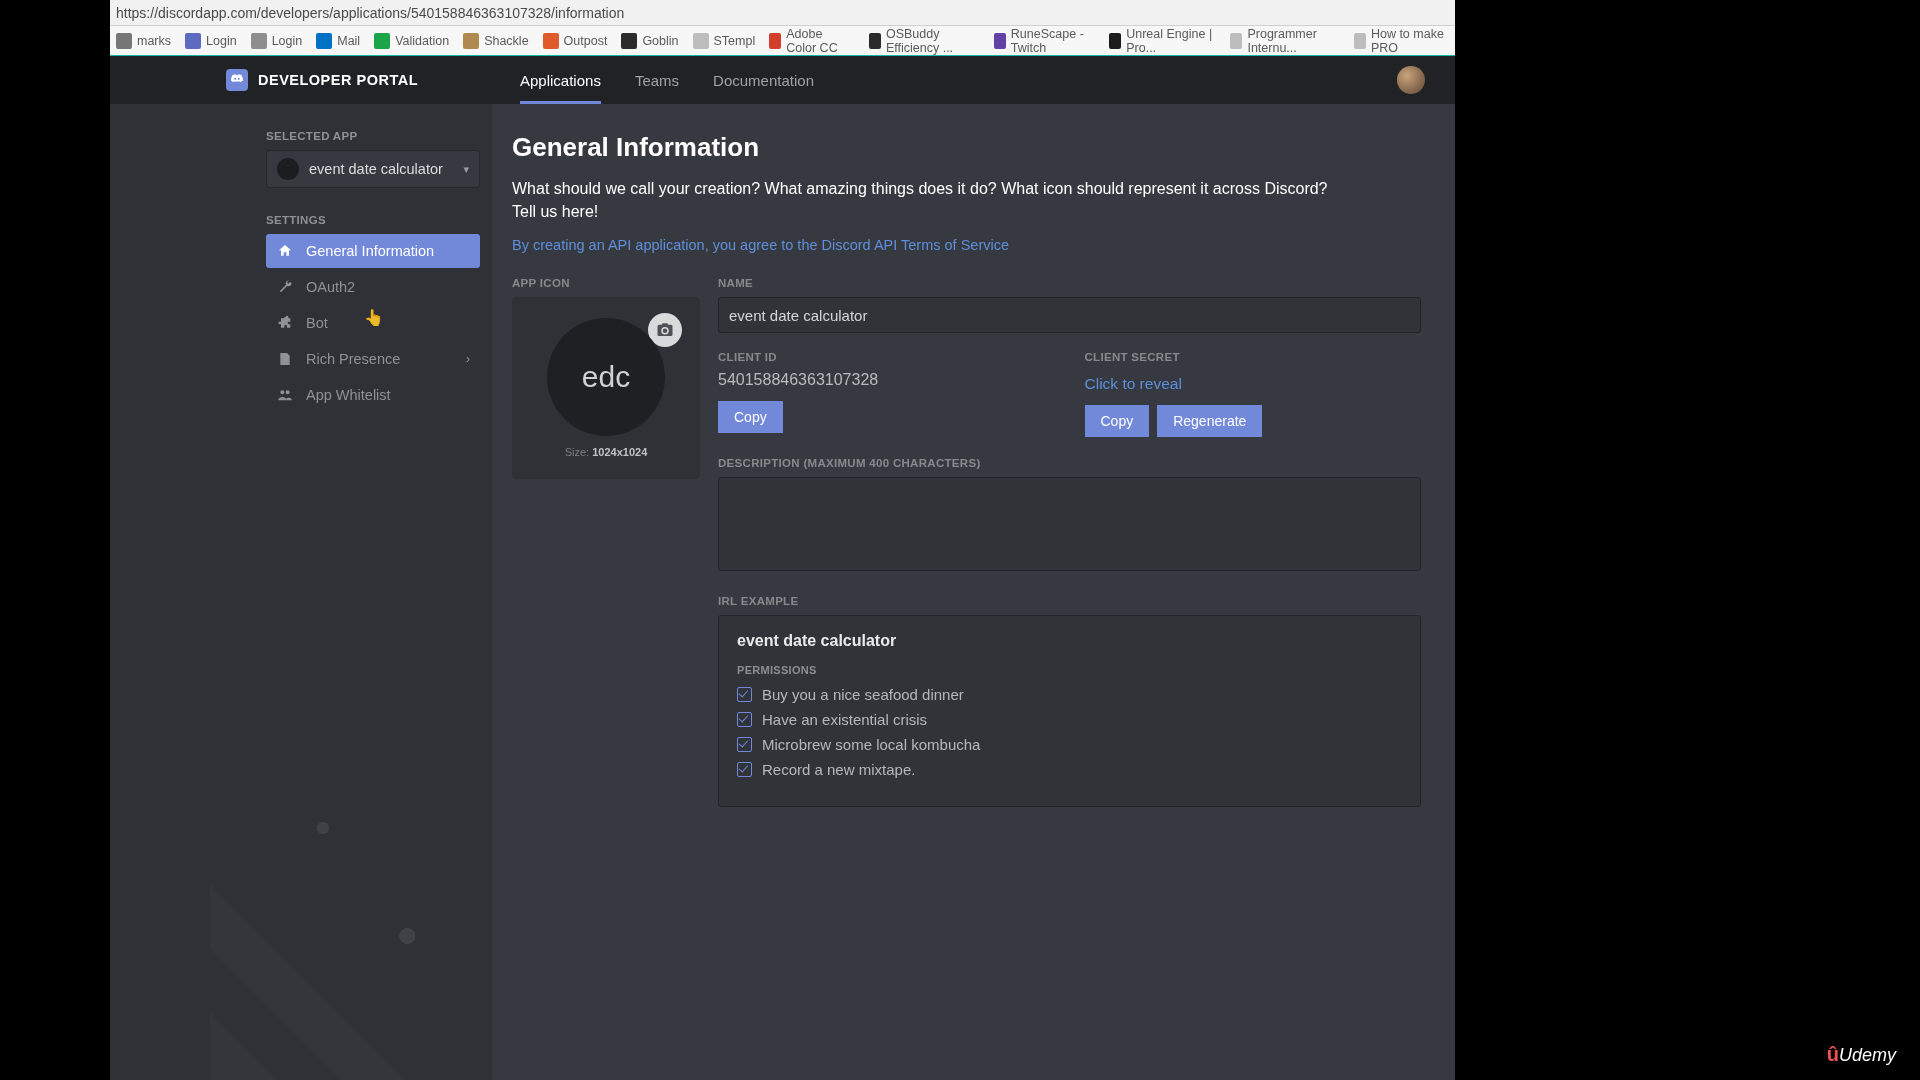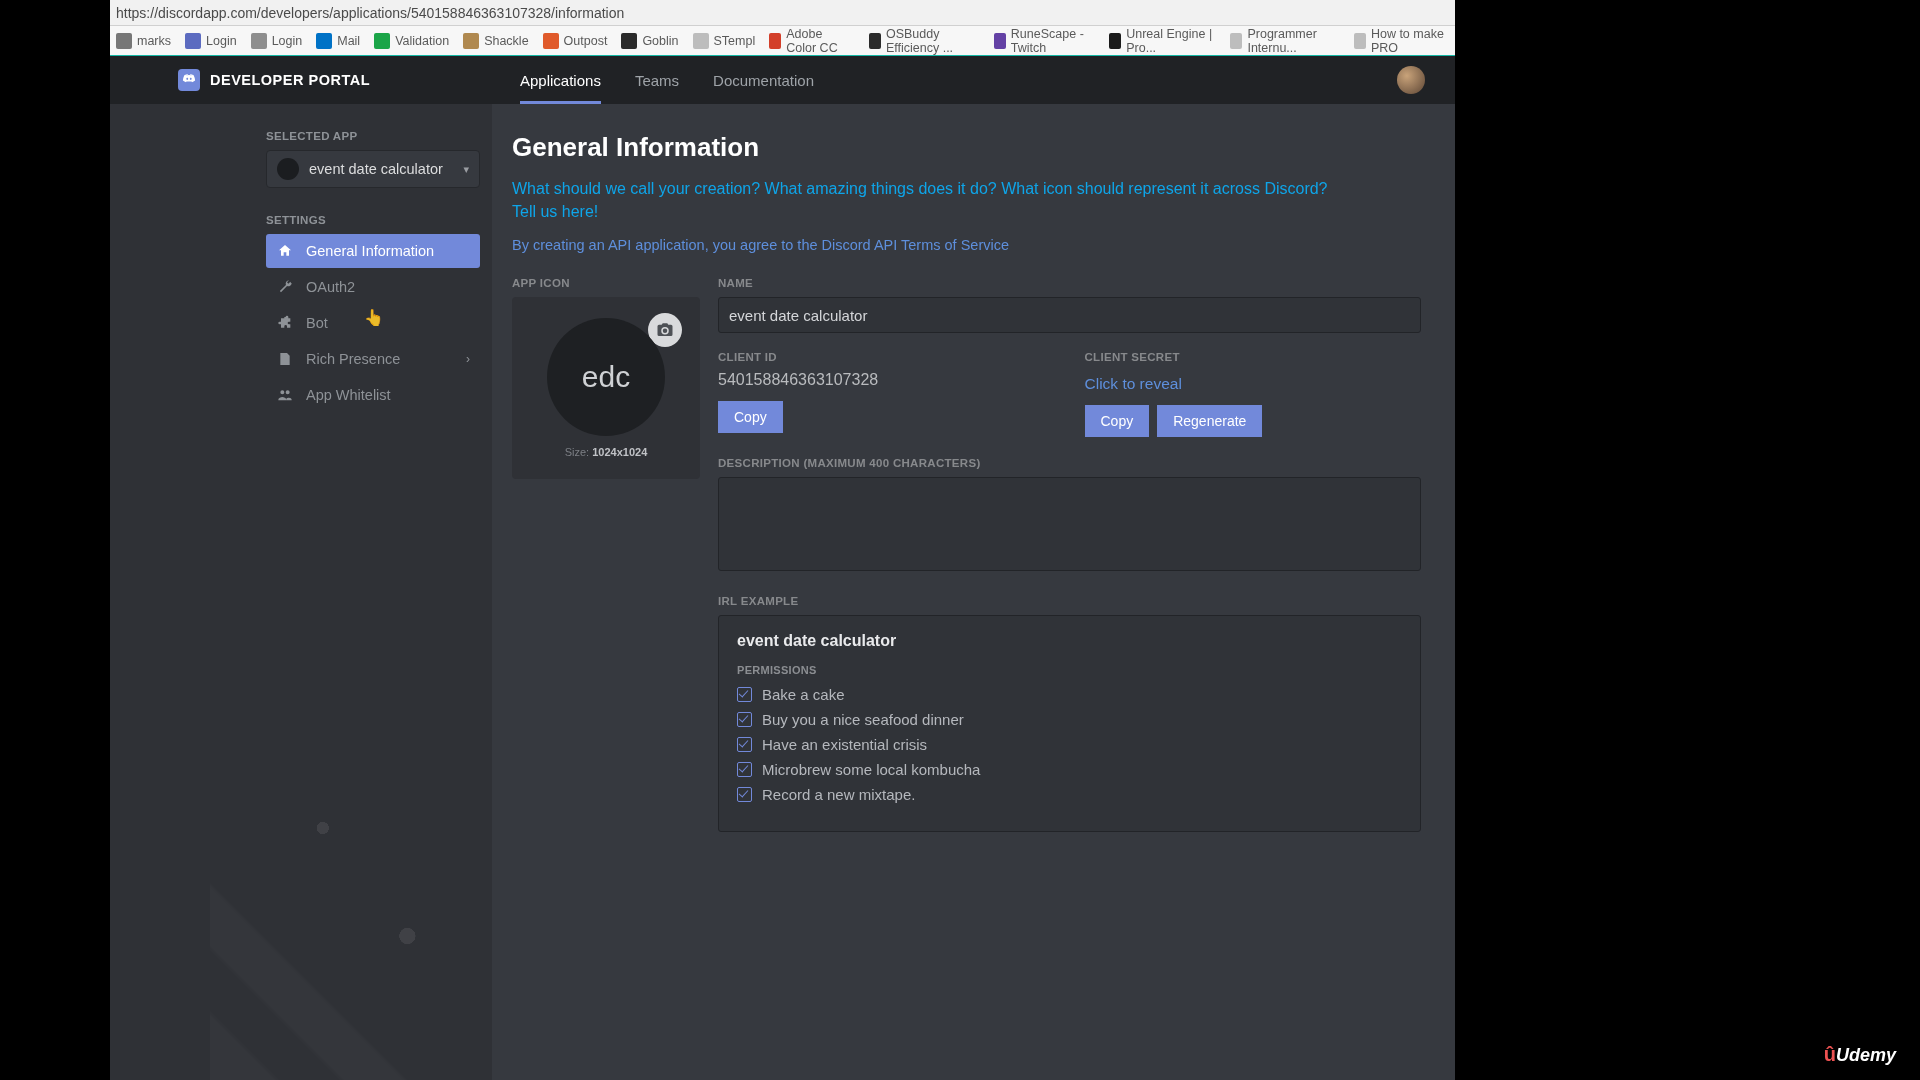--- a/index.html
+++ b/index.html
@@ -12,21 +12,21 @@
   
   .urlbar { height:26px; background:#f1f1f1; border-bottom:1px solid #d0d0d0; display:flex; align-items:center; padding:0 6px; color:#4a4a4a; font-size:14px; }
   .urlbar .url { flex:1; white-space:nowrap; overflow:hidden; text-overflow:ellipsis; }
   .bmbar { height:30px; background:#f7f7f7; border-bottom:1px solid #14b8a6; display:flex; align-items:center; gap:14px; padding:0 6px; color:#5a5a5a; font-size:12.5px; }
   .bm { display:flex; align-items:center; gap:5px; cursor:pointer; }
   .bm .favicon { width:16px; height:16px; border-radius:2px; display:flex; align-items:center; justify-content:center; font-size:10px; color:#fff; }
 
   
   .app { height: calc(100% - 56px); display:flex; flex-direction:column; background:#36393f; }
   .topnav { height:48px; background:#202225; display:flex; align-items:center; padding:0 30px 0 0; }
-  .brand { display:flex; align-items:center; gap:10px; width:380px; padding-left:68px; color:#fff; font-weight:600; font-size:14.5px; letter-spacing:0.5px;}
+  .brand { display:flex; align-items:center; gap:10px; width:380px; padding-left:116px; color:#fff; font-weight:600; font-size:14.5px; letter-spacing:0.5px;}
   .brand .logo { width:22px; height:22px; background:#7289da; border-radius:4px; display:flex; align-items:center; justify-content:center; }
   .brand .logo svg { width:14px; height:14px; fill:#fff; }
   .navlinks { display:flex; gap:34px; align-items:flex-start; height:100%; margin-left:30px;}
   .navlink { color:#9ea3a8; font-size:15px; height:100%; display:flex; align-items:center; cursor:pointer; position:relative; }
   .navlink.active { color:#fff; }
   .navlink.active::after { content:""; position:absolute; bottom:0; left:0; right:0; height:3px; background:#7289da; }
   .topnav .spacer { flex:1; }
   .topnav .avatar { width:28px; height:28px; border-radius:50%; background:radial-gradient(circle at 35% 35%, #c9a37a, #5c4534); cursor:pointer; }
 
   .body { flex:1; display:flex; overflow:hidden; }
@@ -45,21 +45,21 @@
   .cursor-emoji { position:absolute; left:254px; top:204px; font-size:16px; opacity:.9; pointer-events:none; }
 
   .sidebar .art { position:absolute; left:100px; right:0; bottom:0; height:360px; opacity:.08; background:
      radial-gradient(15px 15px at 40% 30%, #fff 0 40%, transparent 41%),
      radial-gradient(20px 20px at 70% 60%, #fff 0 40%, transparent 41%),
      linear-gradient(45deg, rgba(255,255,255,.3) 0 10%, transparent 11% 20%, rgba(255,255,255,.3) 21% 30%, transparent 31%);
    }
 
   .main { flex:1; padding:28px 34px 0 20px; color:#dcddde; overflow:auto; }
   .main h1 { color:#fff; font-size:26px; font-weight:600; margin-bottom:14px; }
-  .main .subtitle { color:#0ea5e9; font-size:16px; line-height:1.45; margin-bottom:14px; max-width:820px;}
+  .main .subtitle { color:#ffffff; font-size:16px; line-height:1.45; margin-bottom:14px; max-width:820px;}
   .main .tos { color:#5e8fdc; font-size:14.5px; margin-bottom:24px; display:block; }
 
   .row1 { display:flex; gap:18px; align-items:flex-start; }
   .iconcard { width:188px; }
   .iconcard .lbl, .fieldlbl { font-size:11.5px; font-weight:700; color:#87898c; letter-spacing:.3px; margin-bottom:8px; }
   .iconbox { background:#2f3136; border-radius:4px; height:182px; display:flex; flex-direction:column; align-items:center; justify-content:center; position:relative; }
   .iconbox .circle { width:118px; height:118px; border-radius:50%; background:#1e2023; display:flex; align-items:center; justify-content:center; color:#cfd1d4; font-size:30px; font-weight:400; position:relative;}
   .iconbox .cam { position:absolute; top:16px; right:18px; width:34px; height:34px; border-radius:50%; background:#d9dadc; display:flex; align-items:center; justify-content:center; color:#4e5156; cursor:pointer; }
   .iconbox .cam svg { width:18px; height:18px; fill:#4e5156; }
   .iconbox .size { margin-top:10px; font-size:11px; color:#7c7f85; }
@@ -81,21 +81,21 @@
   .irl { margin-top:24px; }
   .irlcard { margin-top:8px; background:#303338; border:1px solid #222428; border-radius:3px; padding:16px 18px 20px; }
   .irlcard .appname { color:#e9eaec; font-size:16px; font-weight:600; margin-bottom:14px; }
   .irlcard h6 { font-size:11px; font-weight:700; color:#8b8e92; letter-spacing:.3px; margin-bottom:10px; }
   .perm { display:flex; align-items:center; gap:10px; color:#b5b8bd; font-size:15px; margin-bottom:8px; }
   .perm .chk { width:15px; height:15px; border:1.5px solid #7289da; border-radius:2px; position:relative; }
   .perm .chk::after { content:""; position:absolute; left:3px; top:0px; width:4px; height:8px; border:solid #7289da; border-width:0 1.8px 1.8px 0; transform:rotate(42deg); }
   .viewport { position:absolute; }
   .udemy-wrap { position:absolute; right:24px; bottom:14px; color:#fff; font-size:18px;}
   .udemy-wrap .u { color:#ec5252; font-weight:700; font-style:normal; font-size:20px;}
-  .udemy-wrap .t { font-style:italic; font-weight:700;}
+  .udemy-wrap .t { font-style:italic; font-weight:400;}
 </style>
 </head>
 <body>
 
 <div class="letterbox-left"></div>
 <div class="letterbox-right"></div>
 
 <div class="viewport">
 
   <div class="urlbar">
@@ -294,24 +294,20 @@
               <div class="fieldlbl">DESCRIPTION (MAXIMUM 400 CHARACTERS)</div>
               <div class="descbox"></div>
             </div>
 
             <div class="irl">
               <div class="fieldlbl">IRL EXAMPLE</div>
               <div class="irlcard">
                 <div class="appname">event date calculator</div>
                 <h6>PERMISSIONS</h6>
                 <div id="perms">
-                    <div class="perm">
-                      <span class="chk"></span>
-                      <span>Bake a cake</span>
-                    </div>
                     <div class="perm">
                       <span class="chk"></span>
                       <span>Buy you a nice seafood dinner</span>
                     </div>
                     <div class="perm">
                       <span class="chk"></span>
                       <span>Have an existential crisis</span>
                     </div>
                     <div class="perm">
                       <span class="chk"></span>

